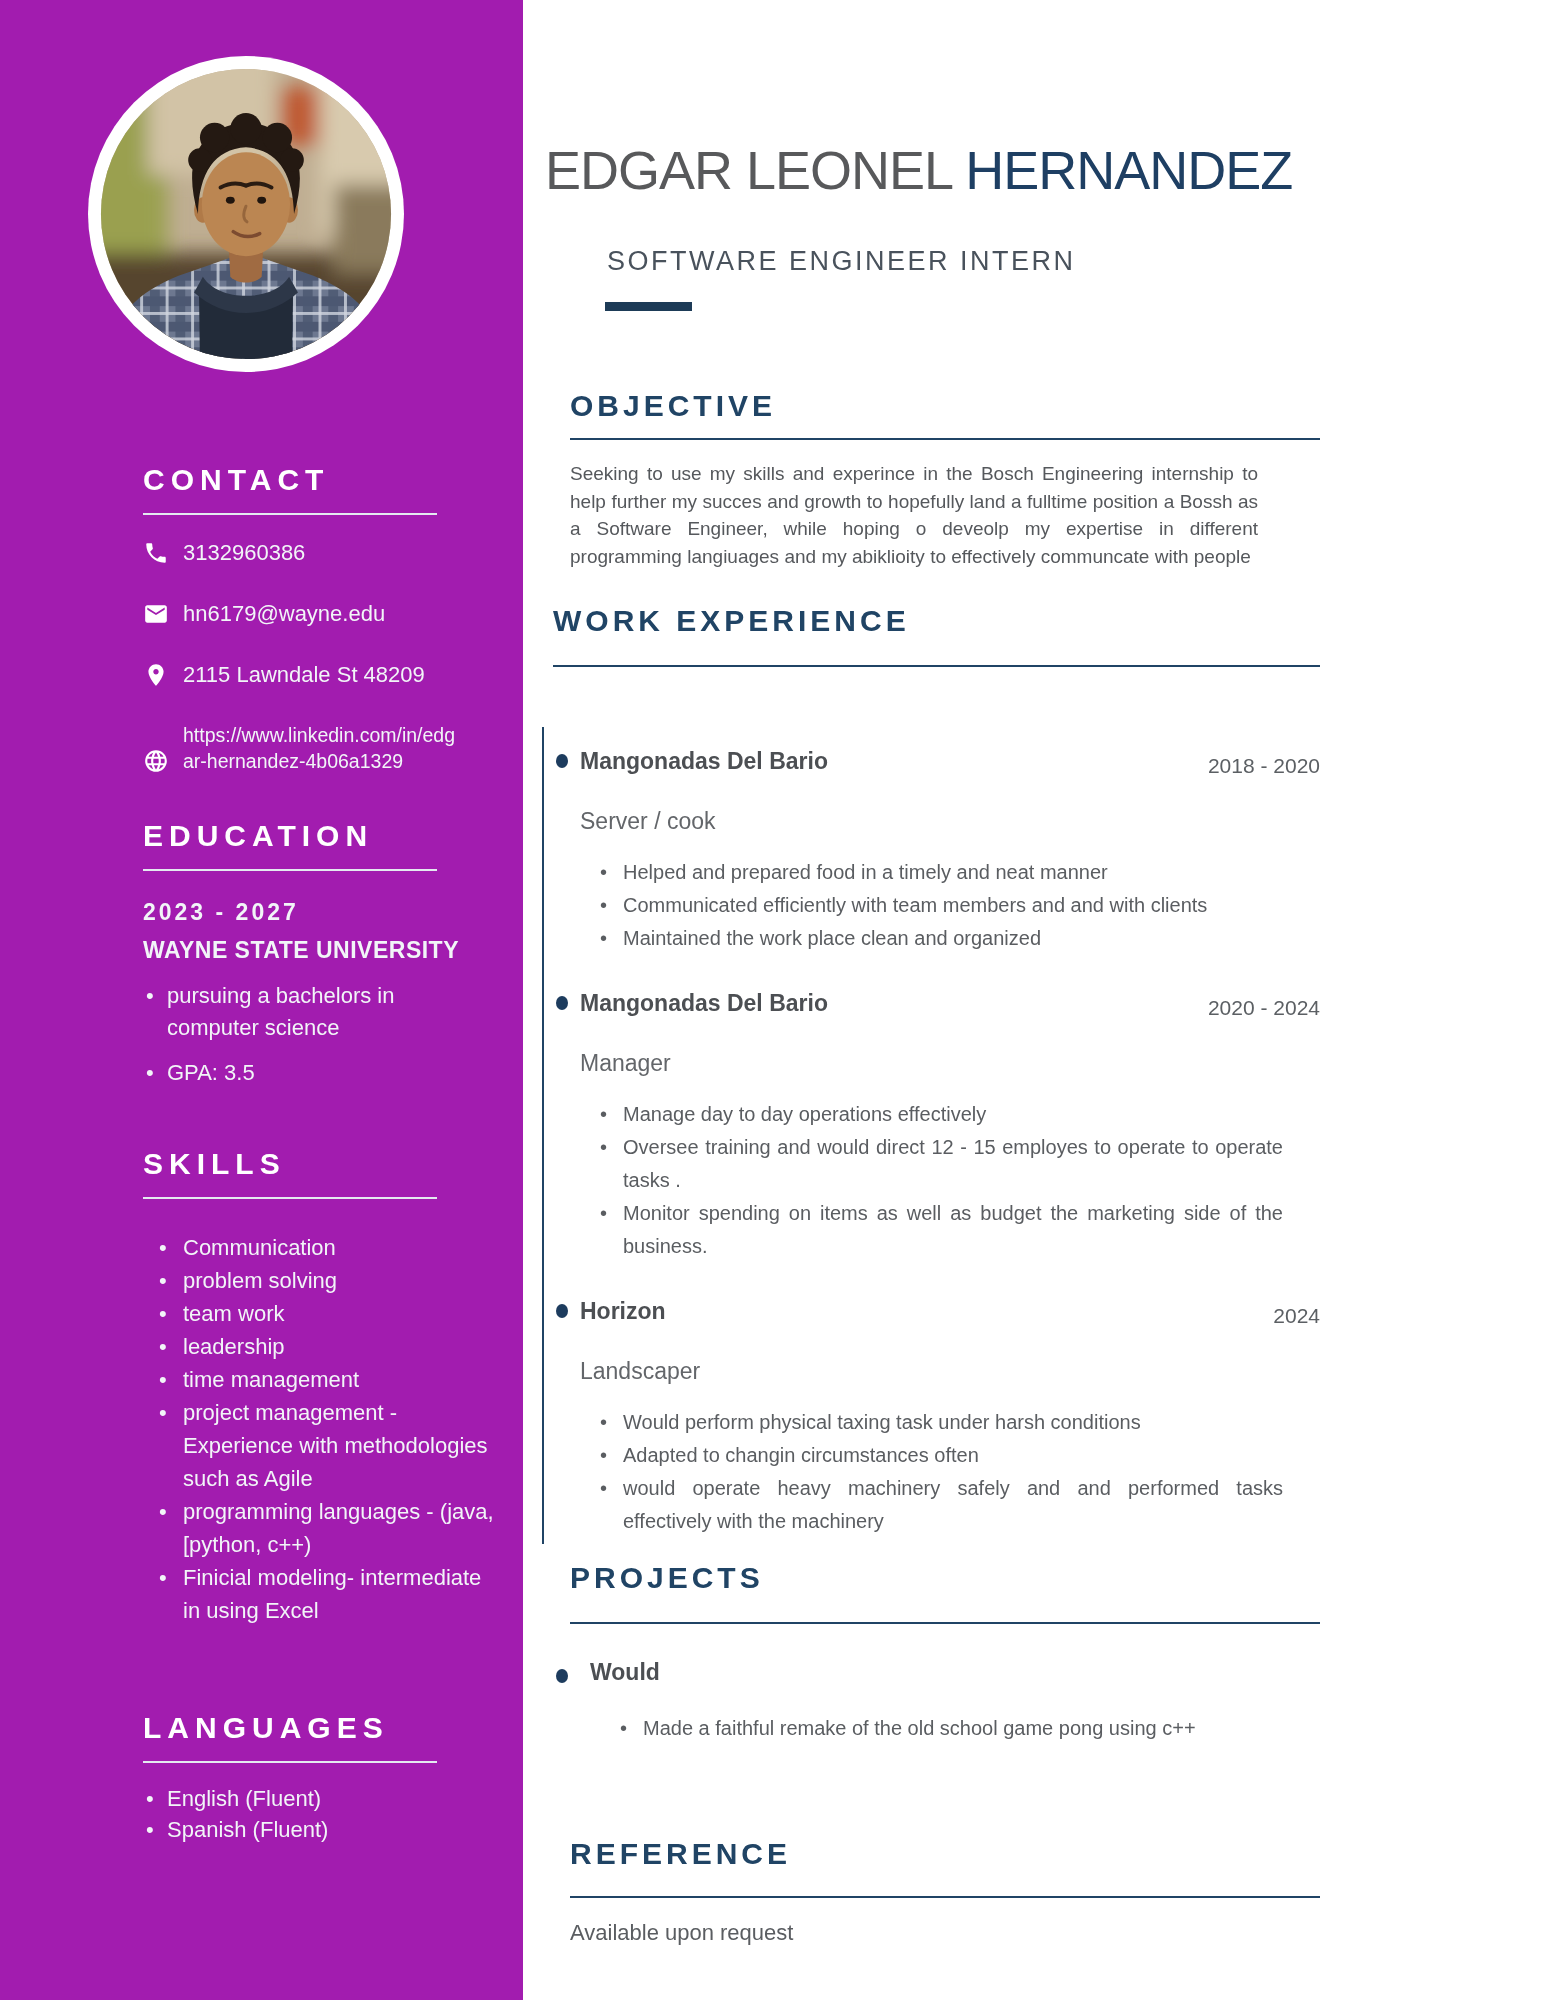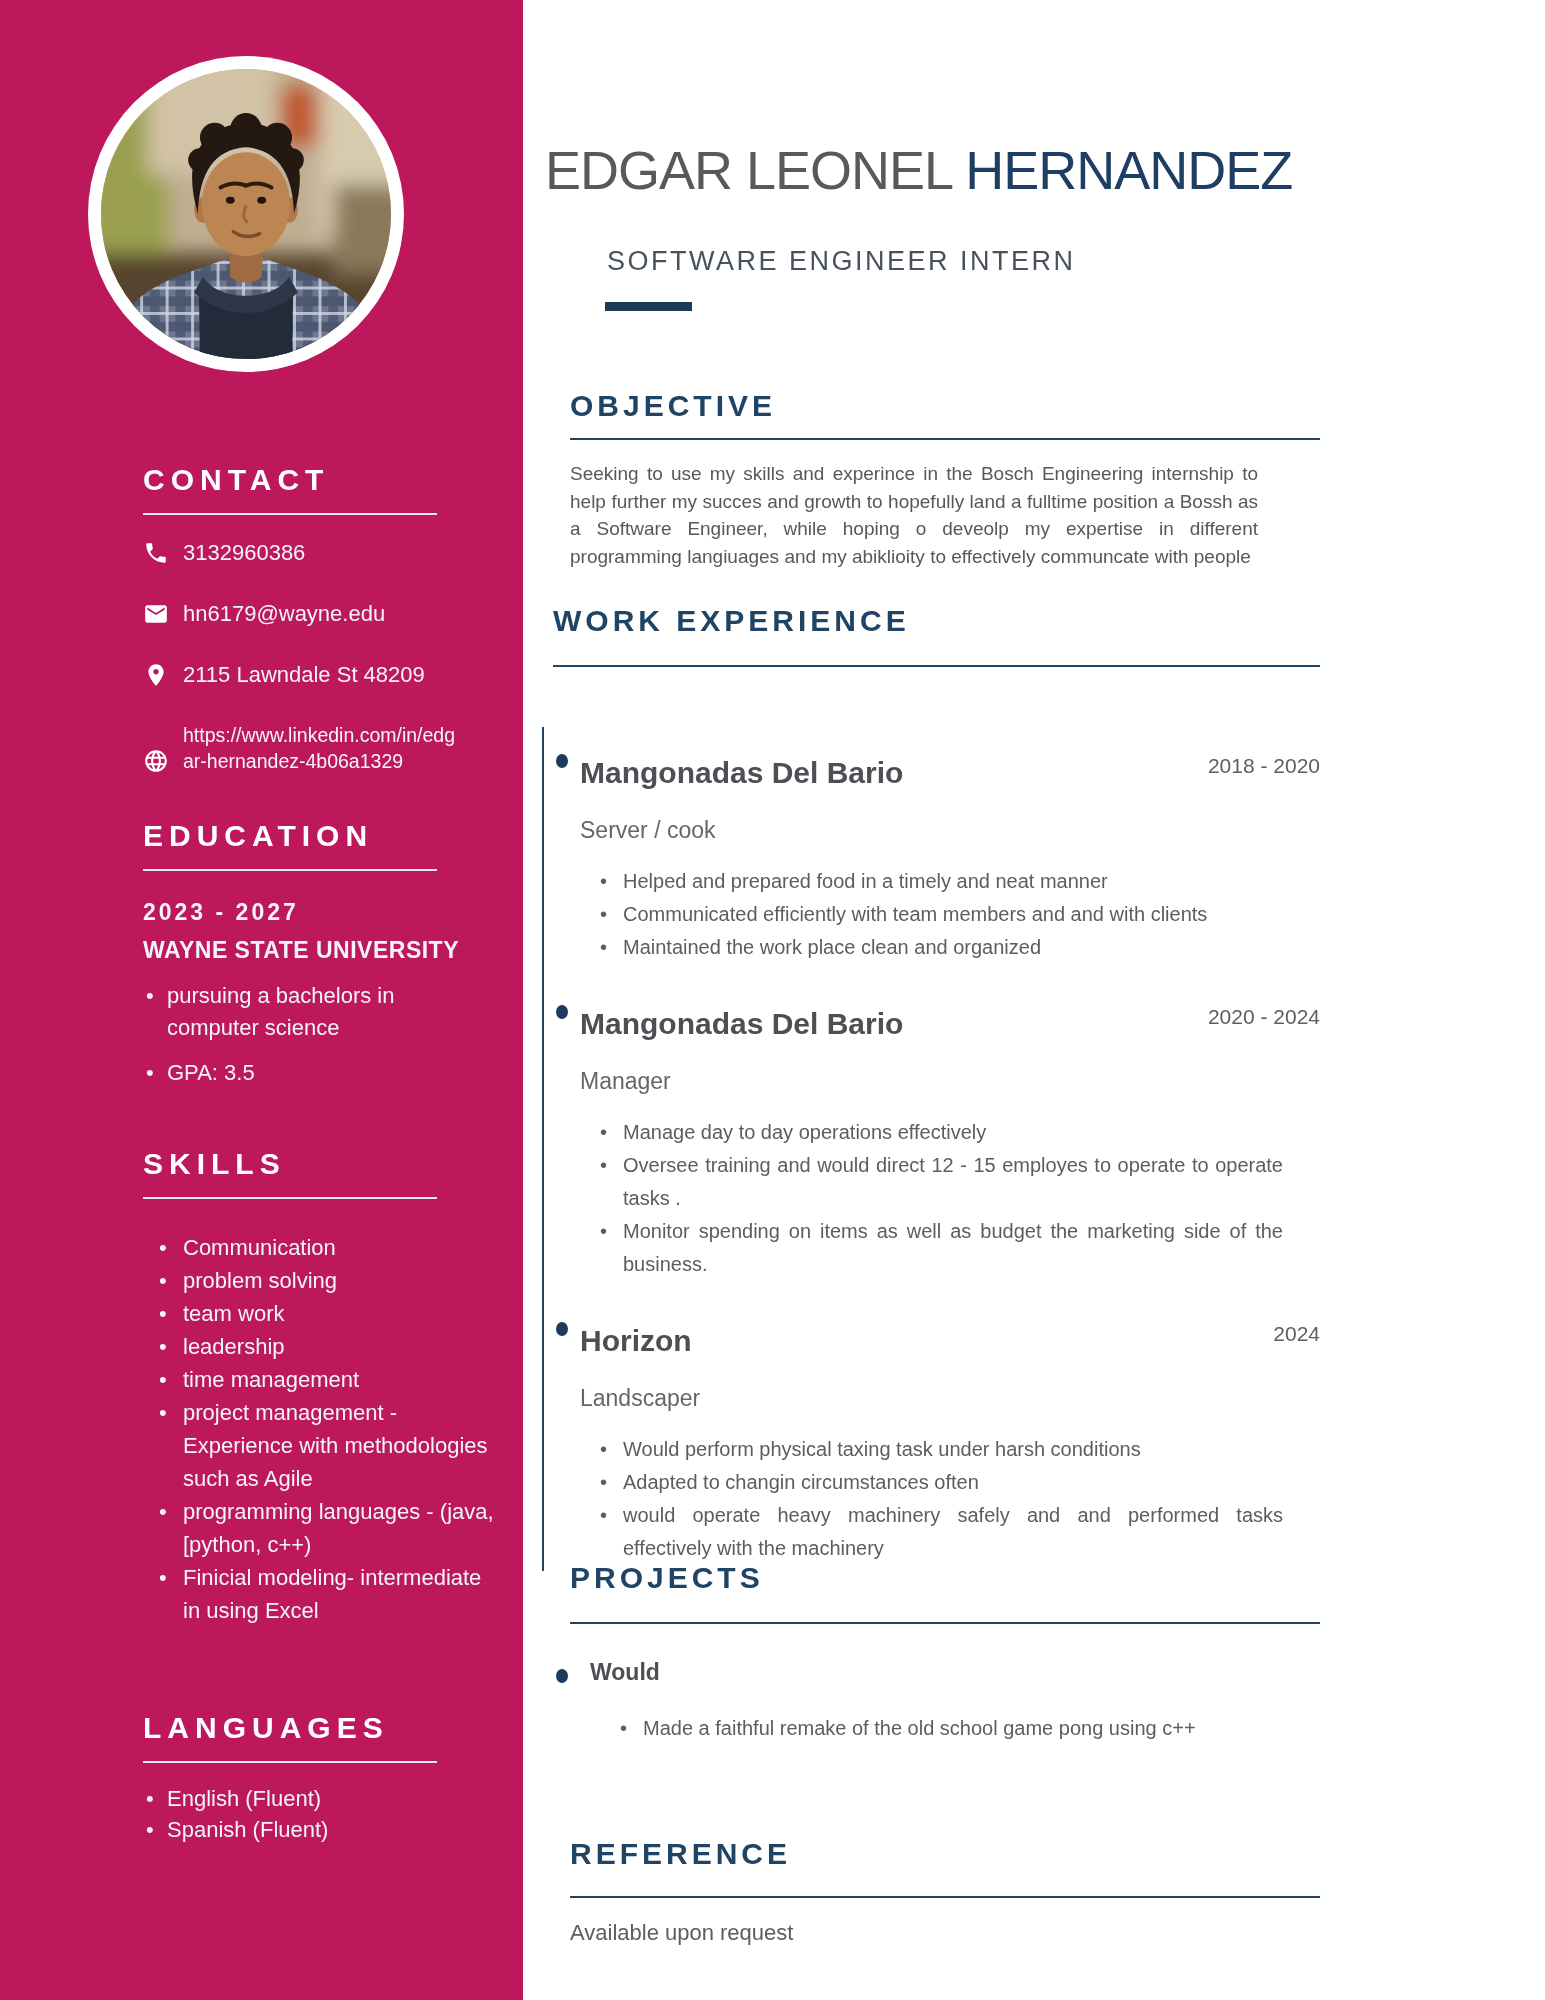--- a/index.html
+++ b/index.html
@@ -1,20 +1,20 @@
 <!DOCTYPE html>
 <html><head>
 <meta charset="utf-8">
 <style>
   html,body{margin:0;padding:0;background:#888;}
   .page{position:relative;width:1545px;height:2000px;background:#ffffff;
         font-family:"Liberation Sans","DejaVu Sans",sans-serif;overflow:hidden;margin:0 auto;}
 
   
-  .sidebar{position:absolute;left:0;top:0;width:523px;height:2000px;background:#be185d;}
+  .sidebar{position:absolute;left:0;top:0;width:523px;height:2000px;background:#a21caf;}
   .photo-ring{position:absolute;left:88px;top:56px;width:316px;height:316px;border-radius:50%;
               background:#ffffff;display:flex;align-items:center;justify-content:center;}
   .photo-ring svg{width:294px;height:294px;border-radius:50%;display:block;}
 
   .side-sec{position:absolute;left:143px;width:362px;color:#f2f5f8;}
   .side-sec h2{margin:0;font-size:30px;font-weight:bold;letter-spacing:6px;color:#ffffff;line-height:36px;}
   .side-rule{width:294px;height:2px;background:#e4eaf0;margin-top:15px;}
 
   .contact{top:462px;}
   .c-item{display:flex;gap:14px;margin-top:34px;font-size:22px;align-items:flex-end;line-height:27px;}
@@ -55,21 +55,21 @@
   .objective p{margin:20px 0 0;font-size:19px;line-height:27.5px;color:#55585c;text-align:justify;width:688px;}
 
   .work{position:absolute;left:542px;top:603px;width:778px;}
   .work .main-h{margin-left:11px;}
   .work .main-rule{width:767px;margin-left:11px;margin-top:26px;}
   .timeline{margin-top:0;border-left:2px solid #204465;padding:20px 0 6px 36px;margin-top:60px;}
   .job{position:relative;}
   .job + .job{margin-top:34px;}
   .job-dot{position:absolute;left:-24px;top:7px;width:12px;height:14px;border-radius:50%;background:#1d3c5e;}
   .job-head{display:flex;justify-content:space-between;align-items:flex-start;}
-  .job-company{font-size:30px;font-weight:bold;color:#4c4f53;line-height:28px;margin-top:12px;}
+  .job-company{font-size:23px;font-weight:bold;color:#4c4f53;line-height:28px;}
   .job-date{font-size:21px;color:#5b5f63;margin-top:7px;}
   .job-role{margin-top:30px;font-size:23px;color:#63666a;line-height:26px;}
   .job-list{margin:22px 0 0;padding-left:43px;list-style:none;width:660px;}
   .job-list li{position:relative;font-size:20px;line-height:33px;color:#5a5d61;text-align:justify;}
   .job-list li::before{content:"\2022";position:absolute;left:-23px;color:#5a5d61;}
 
   .projects{position:absolute;left:570px;top:1560px;width:750px;}
   .projects .main-rule{width:750px;margin-top:26px;}
   .proj-entry{position:relative;margin-top:34px;padding-left:20px;}
   .proj-dot{position:absolute;left:-14px;top:11px;width:12px;height:14px;border-radius:50%;background:#1d3c5e;}

